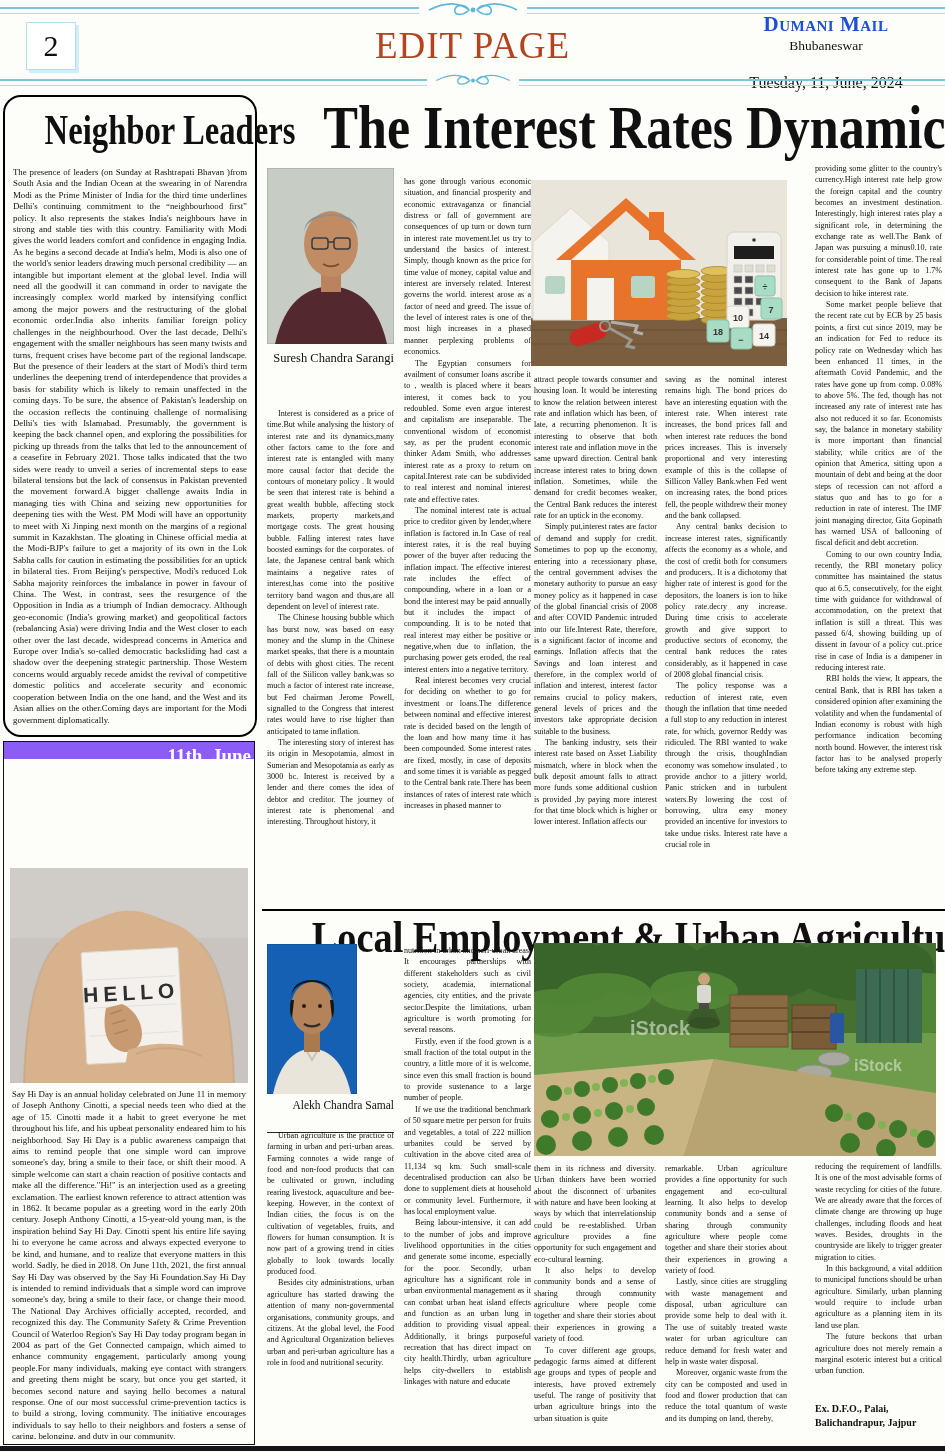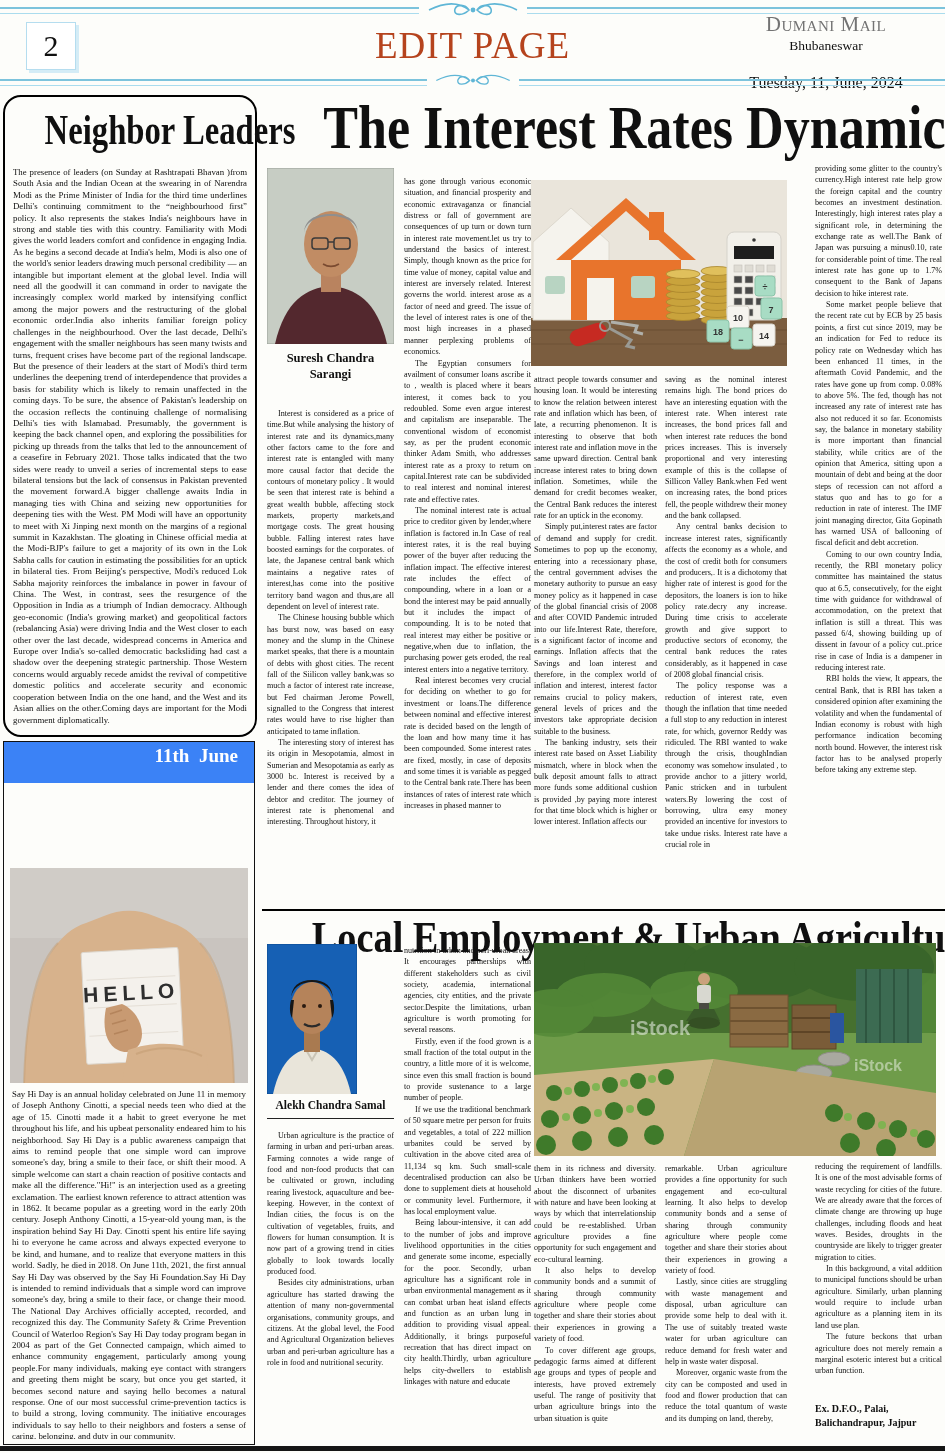--- a/index.html
+++ b/index.html
@@ -8,38 +8,38 @@
   .abs{position:absolute;}
   
   .orn{position:absolute;left:0;right:0;height:4px;border-top:2px solid #7cc3dc;border-bottom:1px solid #aadcee;}
   .orn-motif{position:absolute;left:50%;transform:translateX(-50%);background:#fdfdfa;padding:0 6px;}
   .pagenum{position:absolute;left:26px;top:22px;width:48px;height:46px;background:#fff;
            border:1px solid #aekkff;border:1px solid #b5ddef;box-shadow:3px 3px 0 #d4ecf6;
            font-size:30px;text-align:center;line-height:46px;}
   .editpage{position:absolute;left:0;right:0;top:24px;text-align:center;
             font-size:37px;color:#b5431d;letter-spacing:1px;font-weight:400;}
   .masthead{position:absolute;right:14px;top:12px;width:210px;text-align:center;}
-  .mh-name{font-variant:small-caps;font-weight:normal;font-size:21px;color:#737373;letter-spacing:.5px;}
+  .mh-name{font-variant:small-caps;font-weight:bold;font-size:21px;color:#1d4ed8;letter-spacing:.5px;}
   .mh-city{font-size:13.5px;color:#111;margin-top:1px;}
   .mh-date{font-size:16px;color:#111;margin-top:20px;}
   
   .hl{font-weight:bold;text-align:left;white-space:nowrap;}
   .cond{display:inline-block;white-space:nowrap;}
   
   .art-col{position:absolute;text-align:justify;font-size:8.1px;line-height:11.35px;overflow:hidden;}
   .art-col p{margin:0;text-indent:11px;}
   .art-col.cont p:first-child{text-indent:0;}
   .wide-col{position:absolute;text-align:justify;font-size:8.8px;line-height:11.4px;overflow:hidden;}
   .wide-col p{margin:0;}
   
   .nlbox{position:absolute;left:3px;top:95px;width:250px;height:638px;border:2.5px solid #000;border-radius:18px;}
   .shbox{position:absolute;left:3px;top:741px;width:250px;height:702px;border:1.5px solid #111;}
-  .shbar{height:41px;background:#3b82f6;color:#fff;font-weight:bold;font-size:19px;
-         line-height:27px;text-align:right;padding-right:16px;white-space:pre;}
-  .caption{position:absolute;text-align:center;font-weight:bold;}
+  .shbar{height:17px;background:#8b5cf6;color:#fff;font-weight:bold;font-size:19px;
+         line-height:27px;text-align:right;padding-right:3px;white-space:pre;}
+  .caption{position:absolute;text-align:right;font-weight:normal;}
   .rule{position:absolute;background:#000;}
   .sig{position:absolute;font-weight:bold;font-size:10px;line-height:14px;}
   svg{display:block;}
 </style>
 </head>
 <body>
 
 <div id="page">
 
   <div>
@@ -254,21 +254,21 @@
       <rect x="37" y="88" width="16" height="20" fill="#a97a50"></rect>
       <ellipse cx="45" cy="64" rx="21" ry="26" fill="#b5835a"></ellipse>
       <path d="M24,56 C24,32 66,32 66,56 C66,42 58,36 45,36 C32,36 24,42 24,56 Z" fill="#161616"></path>
       <path d="M24,56 C22,64 23,70 25,74 L27,56 Z" fill="#161616"></path>
       <path d="M66,56 C68,64 67,70 65,74 L63,56 Z" fill="#161616"></path>
       <path d="M37,80 C42,83 48,83 53,80" stroke="#2a2a2a" stroke-width="2.4" fill="none"></path>
       <circle cx="37" cy="62" r="2" fill="#2a1a10"></circle>
         <circle cx="53" cy="62" r="2" fill="#2a1a10"></circle>
     </svg>
   </div>
-  <div class="caption" style="left:267px;top:1098px;width:127px;font-size:11.5px;line-height:14px;border-bottom:1.5px solid #222;padding-bottom:6px;">Alekh Chandra Samal</div>
+  <div class="caption" style="left:267px;top:1098px;width:127px;font-size:11.5px;line-height:14px;border-bottom:1.5px solid #222;padding-bottom:20px;">Alekh Chandra Samal</div>
 
   <div class="art-col" style="left:267px;top:1130px;width:127px;height:313px;">
       <p>Urban agriculture is the practice of farming in urban and peri-urban areas. Farming connotes a wide range of food and non-food products that can be cultivated or grown, including rearing livestock, aquaculture and bee-keeping. However, in the context of Indian cities, the focus is on the cultivation of vegetables, fruits, and flowers for human consumption. It is now part of a growing trend in cities globally to look towards locally produced food.</p>
       <p>Besides city administrations, urban agriculture has started drawing the attention of many non-governmental organisations, community groups, and citizens. At the global level, the Food and Agricultural Organization believes urban and peri-urban agriculture has a role in food and nutritional security.</p>
     </div>
   <div class="art-col cont" style="left:404px;top:945px;width:127px;height:498px;">
       <p>nutrition in urban and peri-urban areas. It encourages partnerships with different stakeholders such as civil society, academia, international agencies, city entities, and the private sector.Despite the limitations, urban agriculture is worth promoting for several reasons.</p>
       <p>Firstly, even if the food grown is a small fraction of the total output in the country, a little more of it is welcome, since even this small fraction is bound to provide sustenance to a large number of people.</p>
       <p>If we use the traditional benchmark of 50 square metre per person for fruits and vegetables, a total of 222 million urbanites could be served by cultivation in the above cited area of 11,134 sq km. Such small-scale decentralised production can also be done to supplement diets at household or community level. Furthermore, it has local employment value.</p>
       <p>Being labour-intensive, it can add to the number of jobs and improve livelihood opportunities in the cities and generate some income, especially for the poor. Secondly, urban agriculture has a significant role in urban environmental management as it can combat urban heat island effects and function as an urban lung in addition to providing visual appeal. Additionally, it brings purposeful recreation that has direct impact on city health.Thirdly, urban agriculture helps city-dwellers to establish linkages with nature and educate</p>
@@ -357,21 +357,21 @@
           <circle cx="348" cy="182" r="4"></circle>
           <circle cx="380" cy="190" r="4"></circle>
       </g>
       <text x="96" y="92" font-family="Liberation Sans, sans-serif" font-size="20" font-weight="bold" fill="rgba(255,255,255,0.5)">iStock</text>
       <text x="320" y="128" font-family="Liberation Sans, sans-serif" font-size="16" font-weight="bold" fill="rgba(255,255,255,0.45)">iStock</text>
     </svg>
   </div>
 
   <div class="art-col cont" style="left:534px;top:1163px;width:122px;height:280px;">
       <p>them in its richness and diversity. Urban thinkers have been worried about the disconnect of urbanites with nature and have been looking at ways by which that interrelationship could be re-established. Urban agriculture provides a fine opportunity for such engagement and eco-cultural learning.</p>
-      <p>It also helps to develop community bonds and a summit of sharing through community agriculture where people come together and share their stories about their experiences in growing a variety of food.</p>
+      <p>It also helps to develop community bonds and a sense of sharing through community agriculture where people come together and share their stories about their experiences in growing a variety of food.</p>
       <p>To cover different age groups, pedagogic farms aimed at different age groups and types of people and interests, have proved extremely useful. The range of positivity that urban agriculture brings into the urban situation is quite</p>
     </div>
   <div class="art-col cont" style="left:665px;top:1163px;width:122px;height:280px;">
       <p>remarkable. Urban agriculture provides a fine opportunity for such engagement and eco-cultural learning. It also helps to develop community bonds and a sense of sharing through community agriculture where people come together and share their stories about their experiences in growing a variety of food.</p>
       <p>Lastly, since cities are struggling with waste management and disposal, urban agriculture can provide some help to deal with it. The use of suitably treated waste water for urban agriculture can reduce demand for fresh water and help in waste water disposal.</p>
       <p>Moreover, organic waste from the city can be composted and used in food and flower production that can reduce the total quantum of waste and its dumping on land, thereby,</p>
     </div>
   <div class="art-col cont" style="left:815px;top:1161px;width:127px;height:236px;">
       <p>reducing the requirement of landfills. It is one of the most advisable forms of waste recycling for cities of the future. We are already aware that the forces of climate change are throwing up huge challenges, including floods and heat waves. Besides, droughts in the countryside are likely to trigger greater migration to cities.</p>
       <p>In this background, a vital addition to municipal functions should be urban agriculture. Similarly, urban planning would require to include urban agriculture as a planning item in its land use plan.</p>

